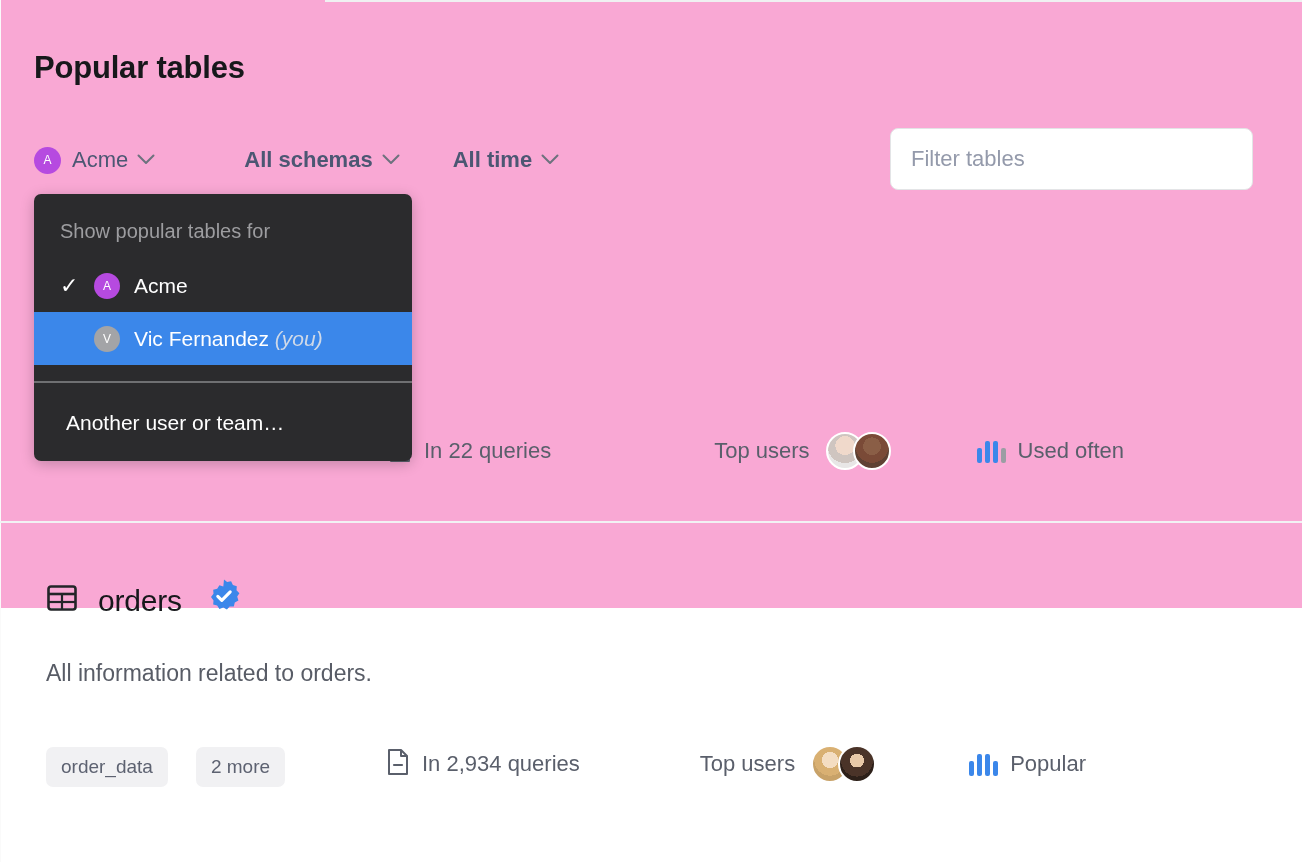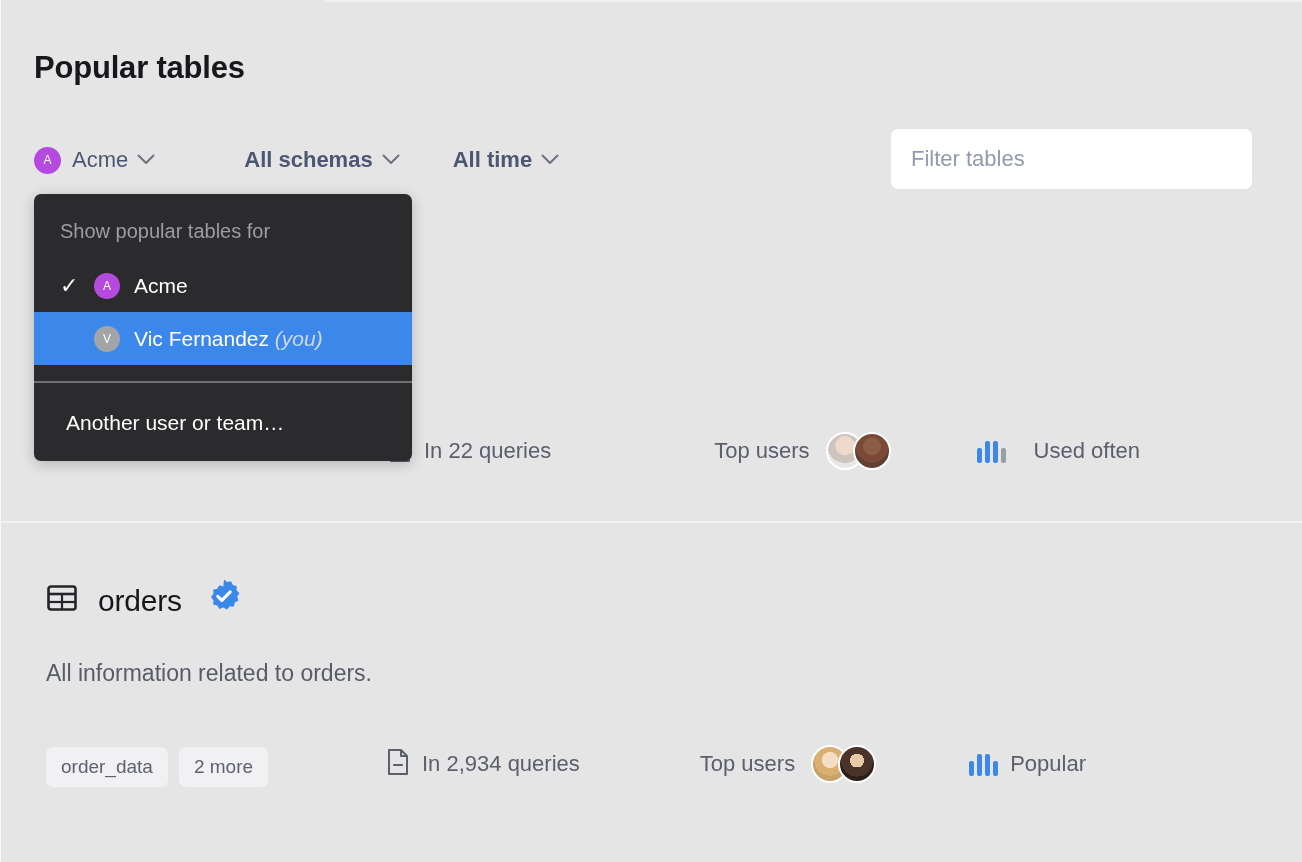--- a/index.html
+++ b/index.html
@@ -8,22 +8,22 @@
     width: 1302px;
     height: 862px;
     background: #ffffff;
     font-family: "Liberation Sans", sans-serif;
     overflow: hidden;
   }
 
   .page {
     position: relative;
     width: 1302px;
-    height: 862px;
-    background: #e5e5e5;
+    height: 608px;
+    background: #f9a8d4;
   }
 
   
   .top-rule {
     position: absolute;
     left: 325px;
     top: 0;
     width: 977px;
     height: 2px;
     background: #f0f1f2;
@@ -207,21 +207,21 @@
   .verified {
     margin-left: 24px;
     display: block;
   }
   .table-desc {
     position: absolute;
     font-size: 23px;
     color: #585c66;
   }
 
-  .chips { position: absolute; display: flex; align-items: center; gap: 11px; }
+  .chips { position: absolute; display: flex; align-items: center; gap: 28px; }
   .chip {
     background: #f1f1f3;
     border-radius: 7px;
     padding: 9px 15px;
     font-size: 19px;
     color: #5d6271;
     cursor: pointer;
   }
 </style>
 </head>
@@ -300,21 +300,21 @@
     </div>
 
     <div class="meta-item" style="margin-left:163px;">
       <span class="meta-text plain">Top users</span>
       <span class="avatar-stack">
         <span class="ph-avatar" style="background:radial-gradient(circle at 50% 34%, #f0d9cb 0 34%, #cfc5c0 34% 62%, #e8e6e6 62% 100%);"></span>
         <span class="ph-avatar" style="background:radial-gradient(circle at 50% 36%, #8a5e46 0 32%, #7a4a37 32% 60%, #5f4133 60% 100%);"></span>
       </span>
     </div>
 
-    <div class="meta-item" style="margin-left:86px;gap:16px;">
+    <div class="meta-item" style="margin-left:86px;">
       <span class="bars">
         <span style="height:15px"></span>
         <span style="height:22px"></span>
         <span style="height:22px"></span>
         <span class="g" style="height:15px"></span>
       </span>
       <span class="meta-text">Used often</span>
     </div>
   </div>
 

